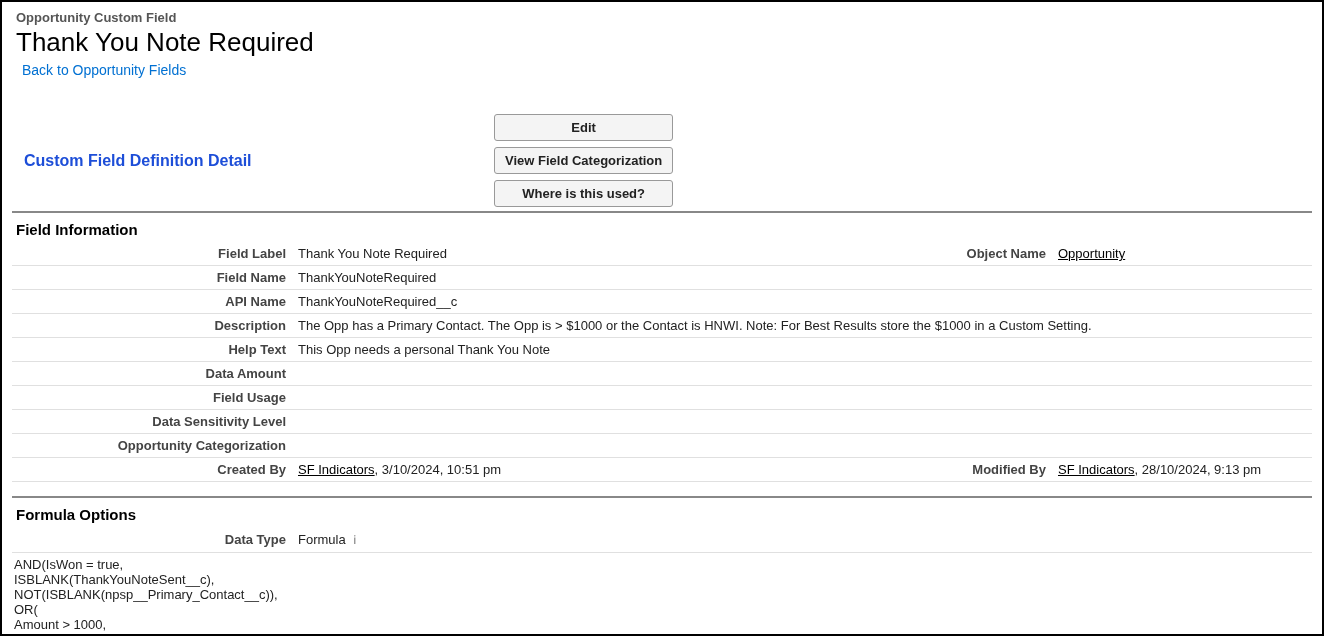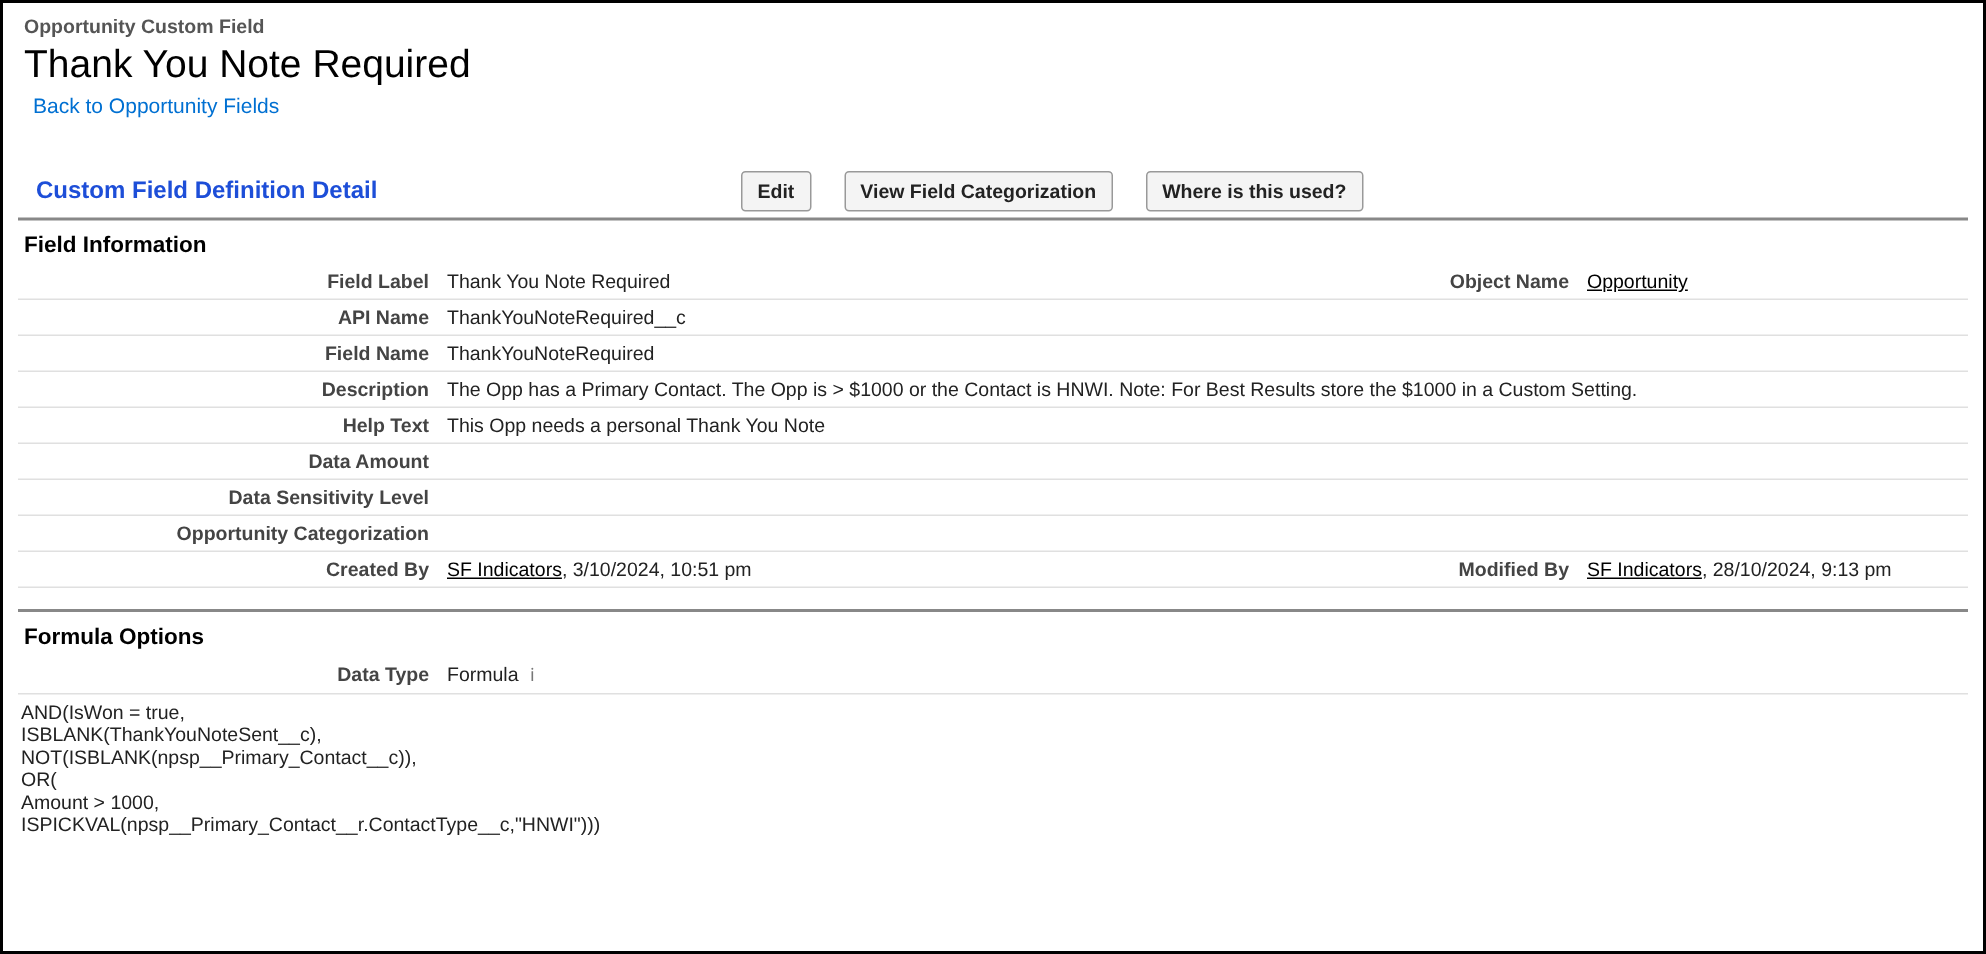--- a/index.html
+++ b/index.html
@@ -46,21 +46,22 @@
   }
   .detail-title {
     font-size: 16px;
     font-weight: bold;
     color: #1d4ed8;
     flex: 0 0 auto;
     width: 470px;
   }
   .button-bar {
     display: flex;
-    gap: 22px;
+    gap: 6px;
+    flex-direction: column;
   }
   .btn {
     background: #f4f4f4;
     border: 1px solid #999;
     border-radius: 3px;
     padding: 5px 10px;
     font-size: 13px;
     font-weight: bold;
     color: #222;
     cursor: pointer;
@@ -149,37 +150,41 @@
 
 <table class="detail">
   <tbody>
       <tr>
     <td class="lbl">Field Label</td>
     <td class="val">Thank You Note Required</td>
     <td class="lbl2">Object Name</td>
     <td class="val2"><span class="underline-link">Opportunity</span></td>
   </tr>
   <tr>
+    <td class="lbl">Field Name</td>
+    <td class="val" colspan="3">ThankYouNoteRequired</td>
+  </tr>
+  <tr>
     <td class="lbl">API Name</td>
     <td class="val" colspan="3">ThankYouNoteRequired__c</td>
   </tr>
   <tr>
-    <td class="lbl">Field Name</td>
-    <td class="val" colspan="3">ThankYouNoteRequired</td>
-  </tr>
-  <tr>
     <td class="lbl">Description</td>
     <td class="val" colspan="3">The Opp has a Primary Contact. The Opp is &gt; $1000 or the Contact is HNWI. Note: For Best Results store the $1000 in a Custom Setting.</td>
   </tr>
   <tr>
     <td class="lbl">Help Text</td>
     <td class="val" colspan="3">This Opp needs a personal Thank You Note</td>
   </tr>
   <tr>
     <td class="lbl">Data Amount</td>
+    <td class="val" colspan="3"></td>
+  </tr>
+  <tr>
+    <td class="lbl">Field Usage</td>
     <td class="val" colspan="3"></td>
   </tr>
   <tr>
     <td class="lbl">Data Sensitivity Level</td>
     <td class="val" colspan="3"></td>
   </tr>
   <tr>
     <td class="lbl">Opportunity Categorization</td>
     <td class="val" colspan="3"></td>
   </tr>

